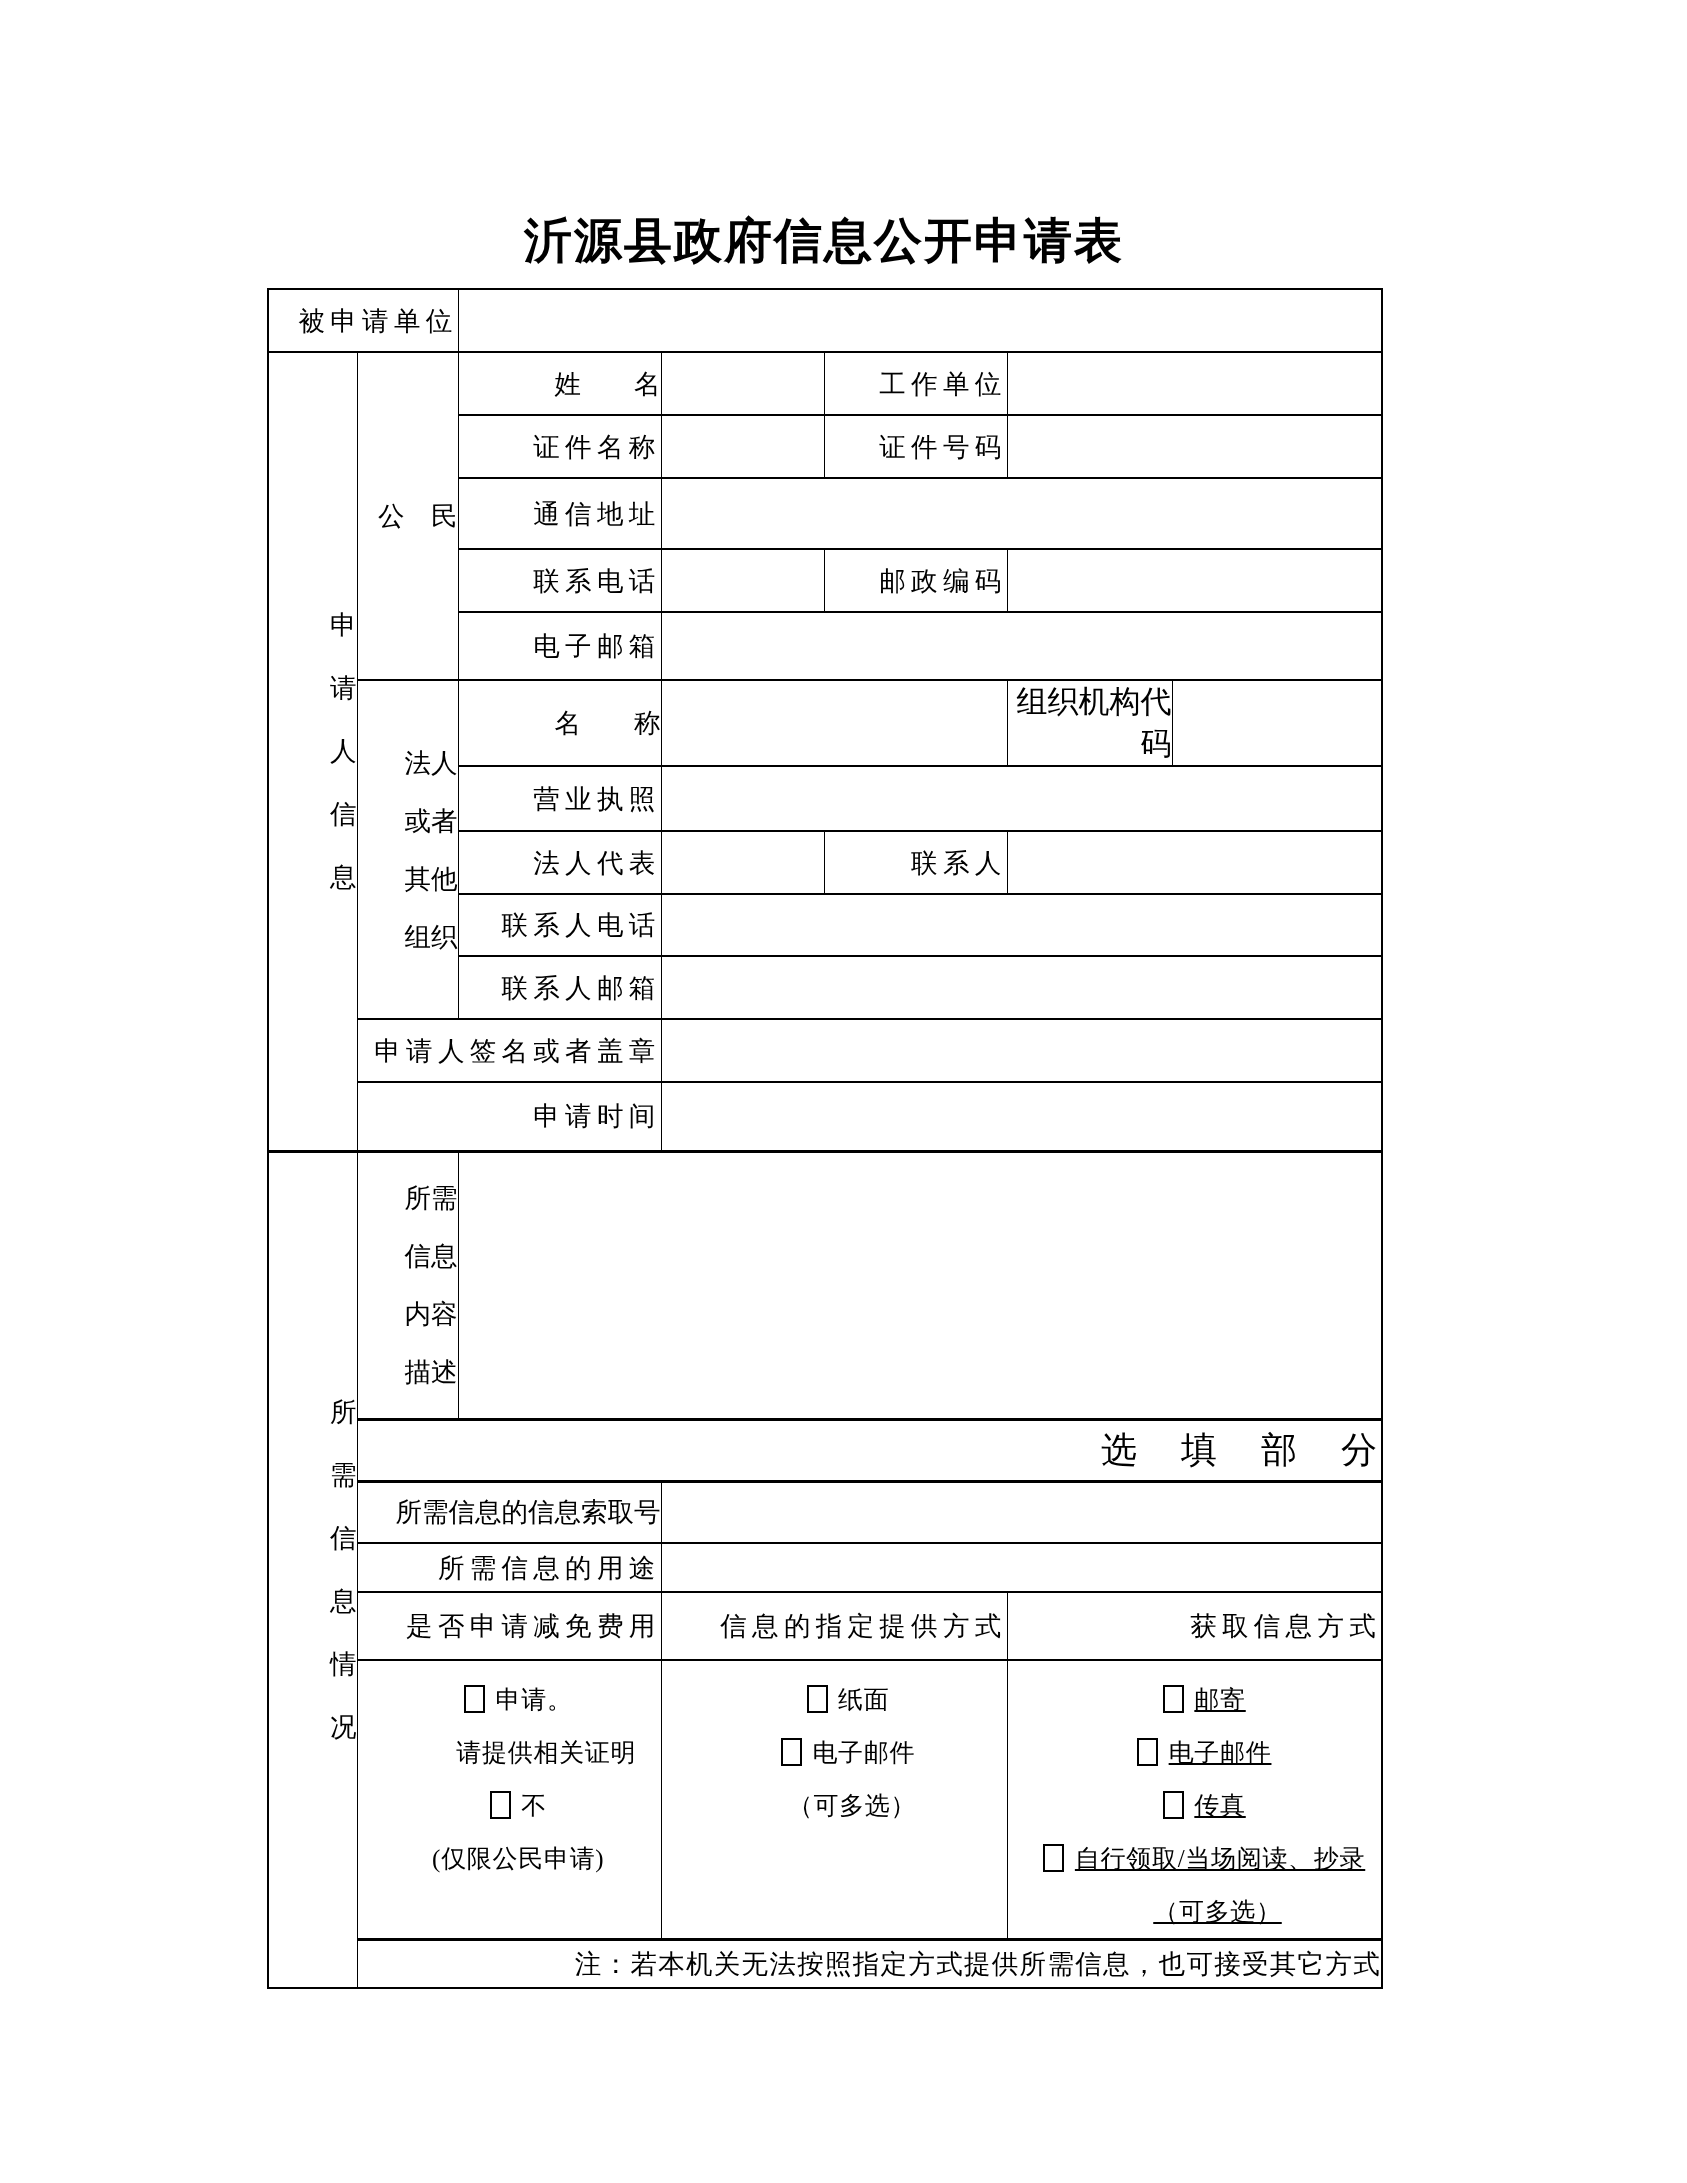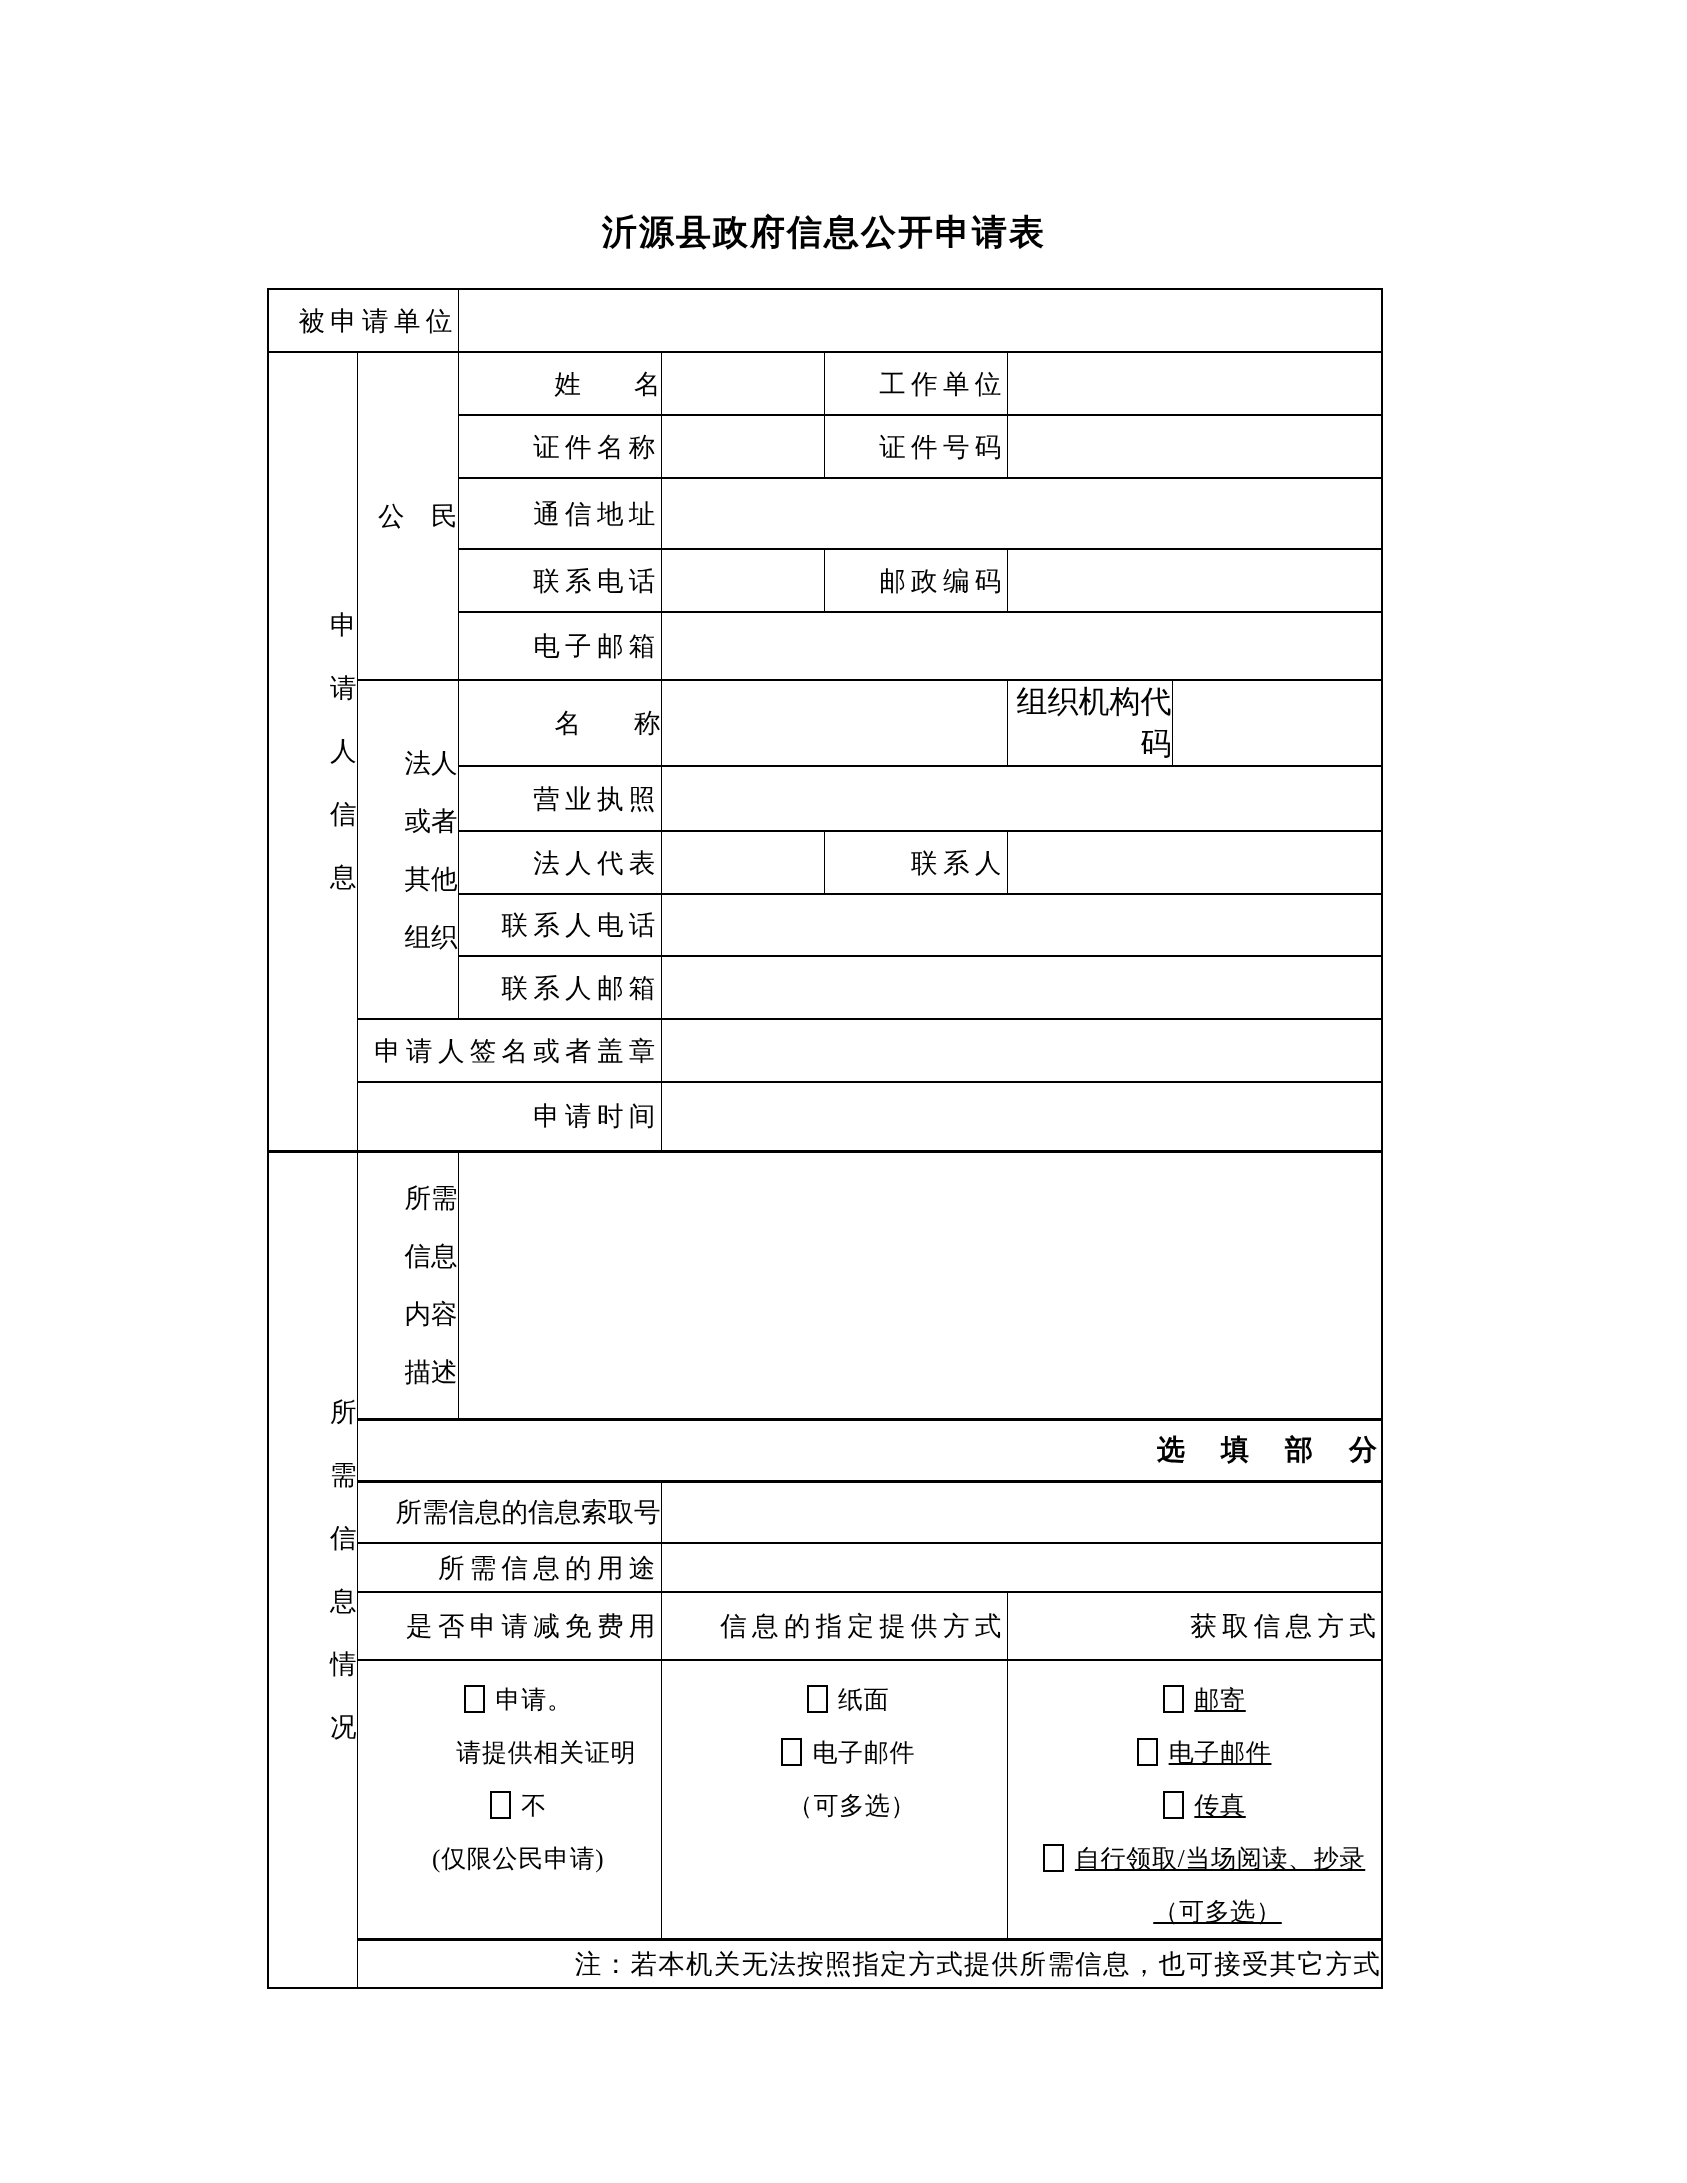--- a/index.html
+++ b/index.html
@@ -4,39 +4,39 @@
 <style>
   * { margin:0; padding:0; box-sizing:border-box; }
   html,body { background:#ffffff; }
   body {
     width:1687px; height:2183px; position:relative;
     font-family:"Liberation Serif","DejaVu Serif",serif;
     color:#000;
   }
   .page-title {
     position:absolute; left:267px; top:209px; width:1114px;
-    text-align:center; font-size:35px; font-weight:bold; letter-spacing:2px;
+    text-align:center; font-size:48px; font-weight:bold; letter-spacing:2px;
     white-space:nowrap;
   }
   table.form {
     position:absolute; left:267px; top:288px; width:1114px;
     border-collapse:collapse; table-layout:fixed;
     border:2.6px solid #000;
   }
   td {
     border:solid #000; border-width:2px 1.3px;
     text-align:right; vertical-align:middle;
     font-size:26.5px; padding:0; overflow:hidden;
   }
   tr.sep td { border-top-width:3.3px; }
   .lbl { letter-spacing:5.3px; }
   .tight { letter-spacing:0; font-size:31px; }
   .v  { white-space:pre-line; line-height:63px; letter-spacing:0; }
   .v2 { white-space:pre-line; line-height:58px; letter-spacing:0; }
-  .optional { font-weight:bold; font-size:28px; letter-spacing:4px; }
+  .optional { font-weight:normal; font-size:36px; letter-spacing:4px; }
   .note-cell { font-size:26.5px; letter-spacing:1.3px; }
   .cbcell {
     vertical-align:top; text-align:center;
     padding:12px 0 0 18.5px; line-height:53px; font-size:25px; letter-spacing:0.7px;
   }
   .cbcell.c2 { padding-left:28px; }
   .cbcell.c3 { padding-left:20px;text-decoration:underline; }
   .cbl { white-space:nowrap; }
   .cbl.ind  { padding-left:56px; }
   .cbl.ind2 { padding-left:8px; }

